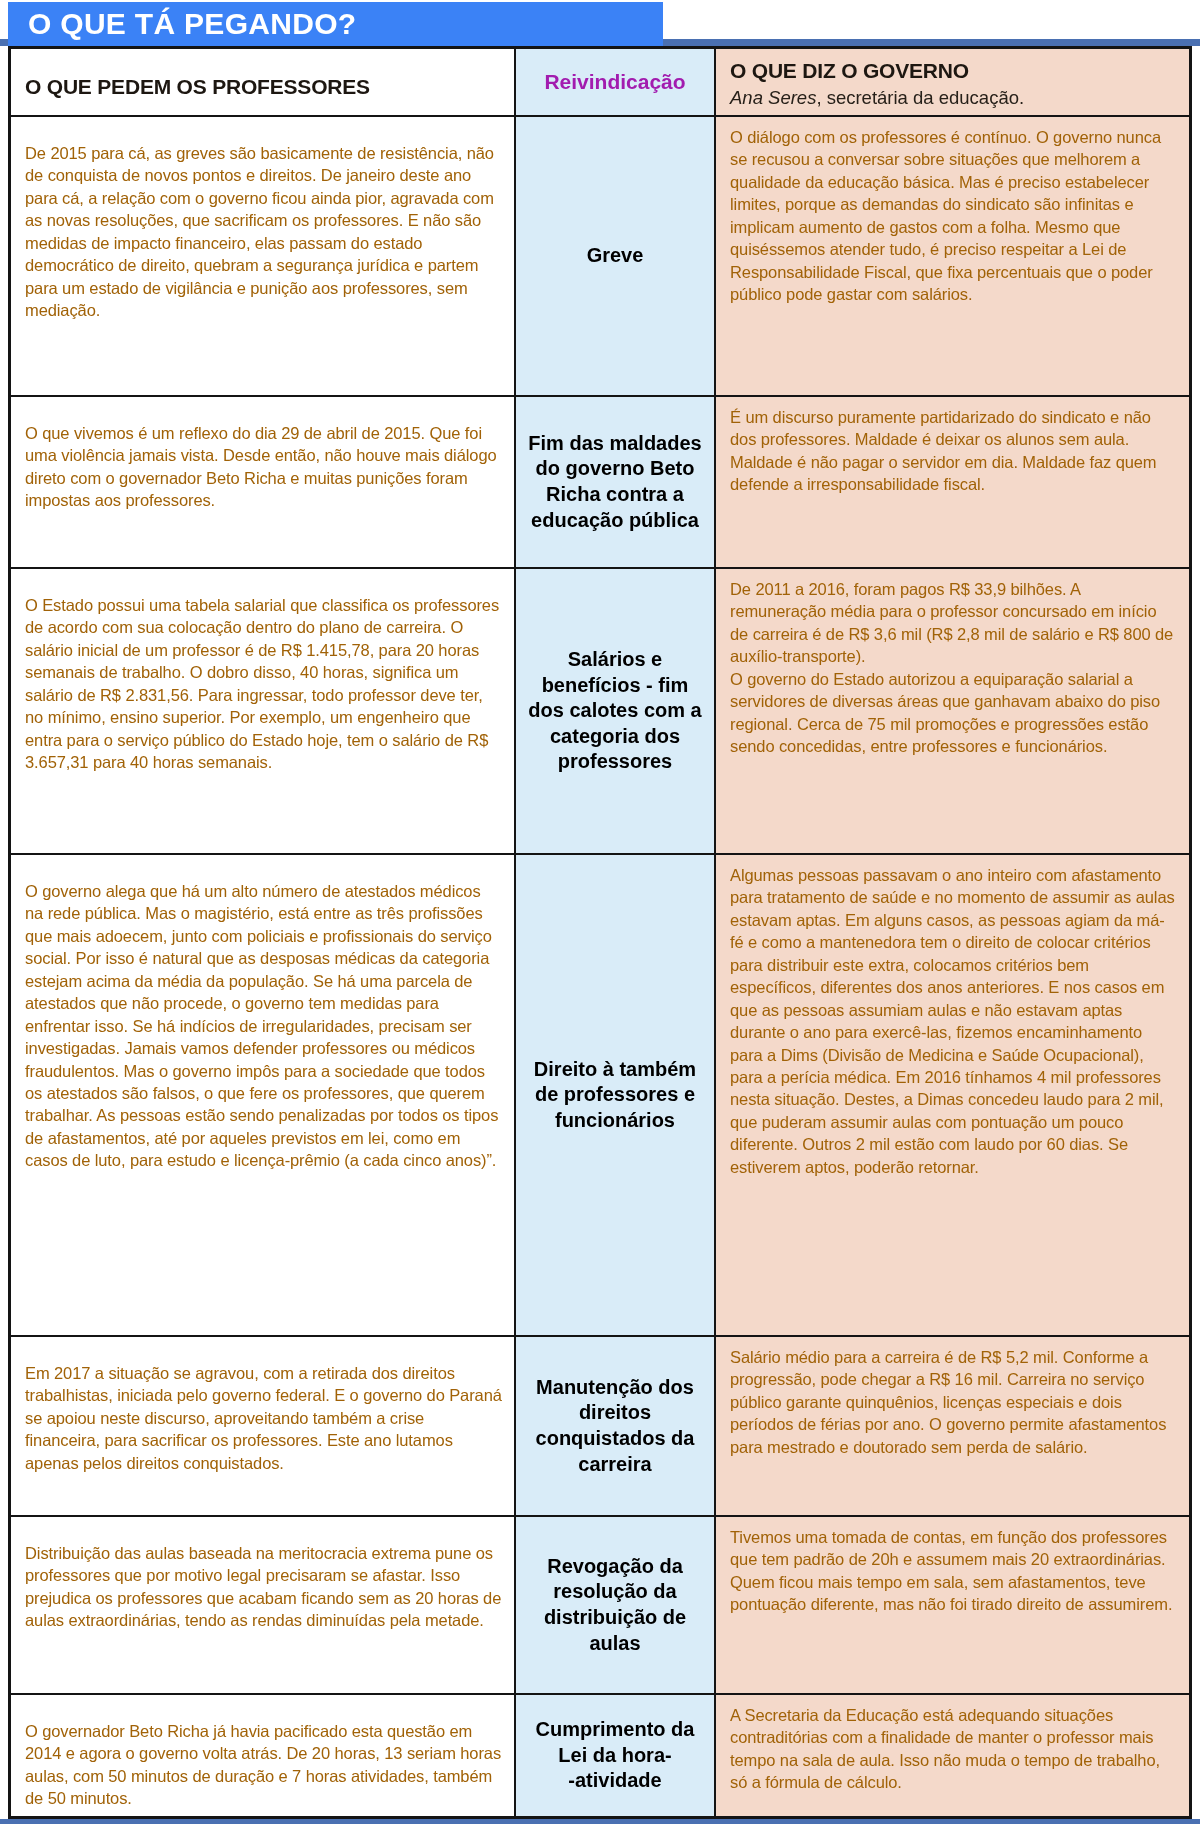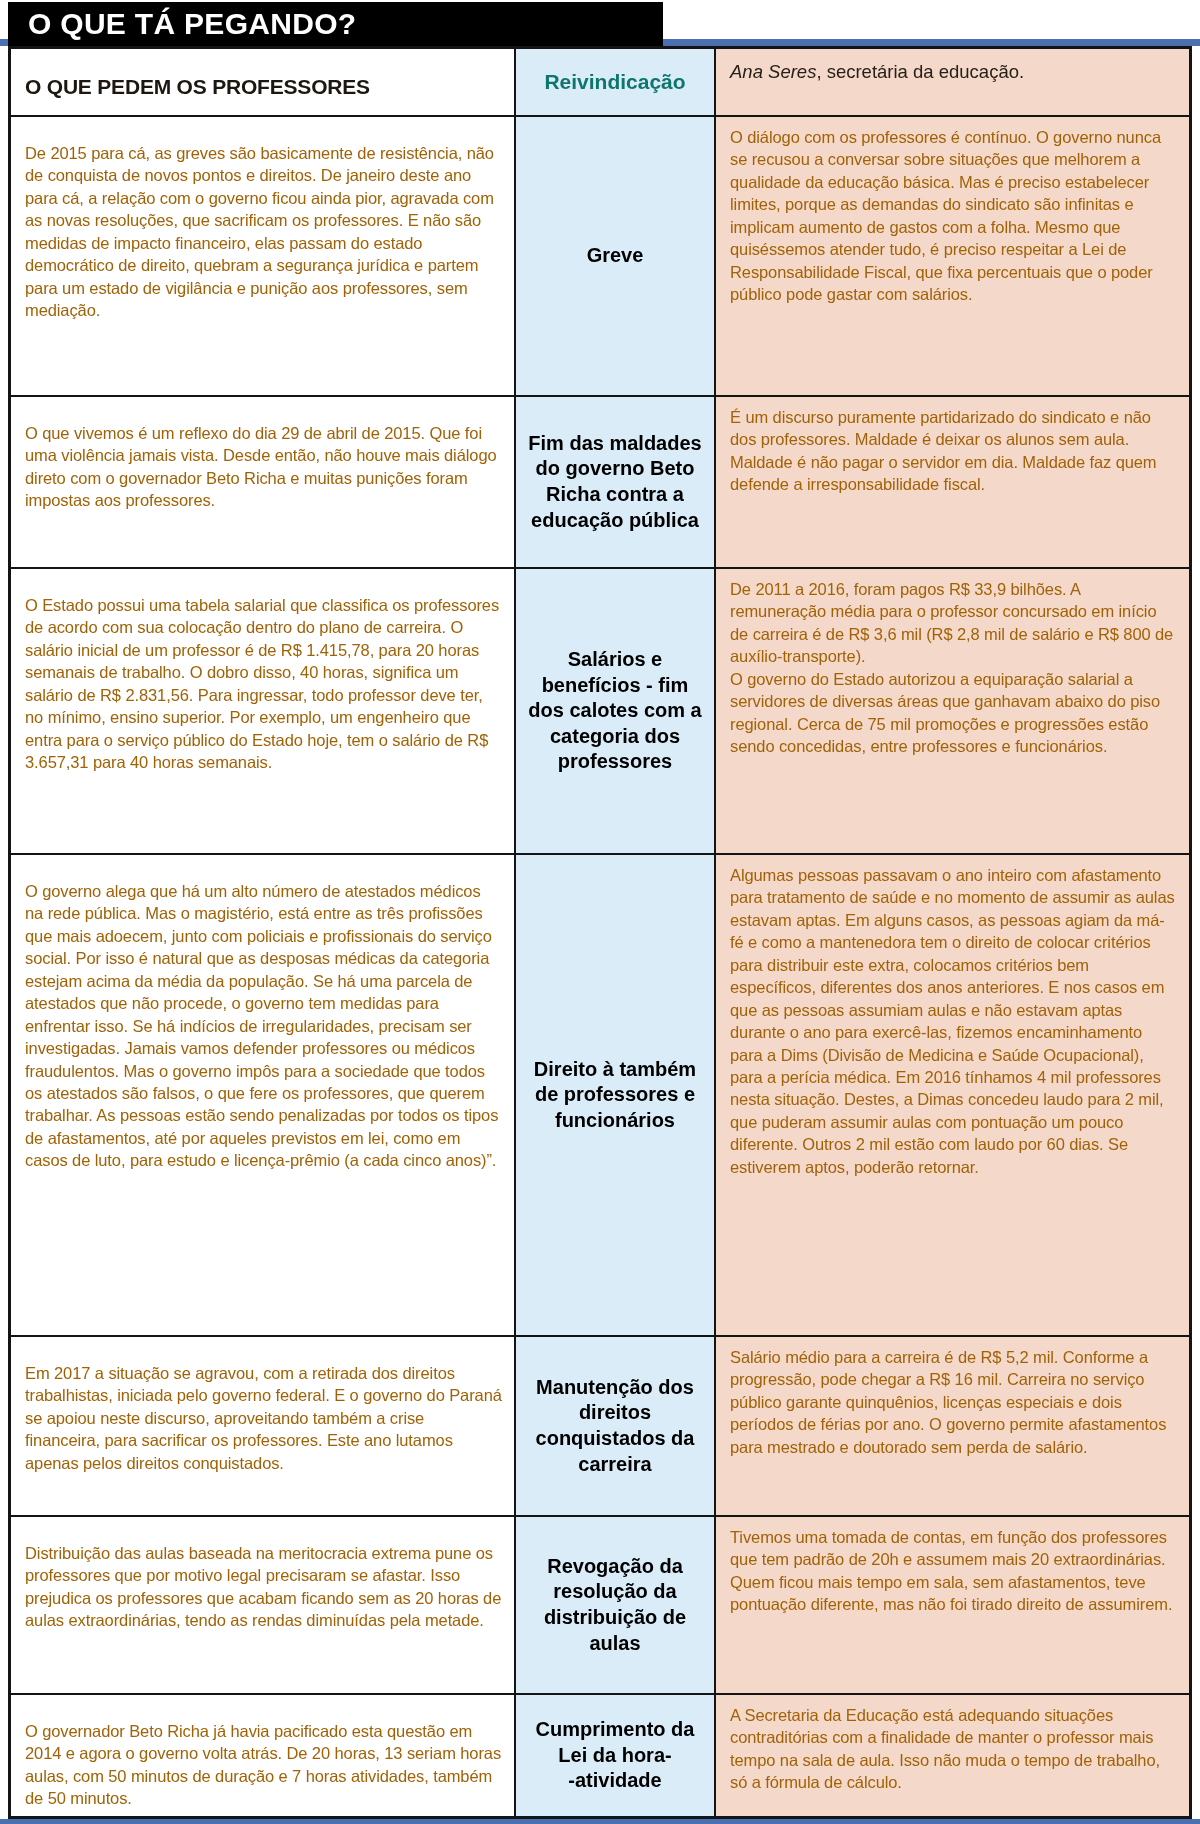--- a/index.html
+++ b/index.html
@@ -9,21 +9,21 @@
     font-family: "Liberation Sans", sans-serif;
     color: #272019;
   }
   .page { width: 1200px; height: 1824px; display: flex; flex-direction: column; position: relative; }
 
   
   .top { position: relative; height: 46px; flex: 0 0 46px; }
   .top-strip { position: absolute; left: 0; right: 0; top: 39px; height: 7px; background: #4a70b2; }
   .title-bar {
     position: absolute; left: 8px; top: 2px; width: 655px; height: 44px;
-    background: #000000; color: #ffffff;
+    background: #3b82f6; color: #ffffff;
     display: flex; align-items: center; padding-left: 20px;
     font-weight: bold; font-size: 30px; letter-spacing: 0.3px;
   }
 
   
   .table {
     margin: 0 8px; flex: 1 1 auto;
     border: 3px solid #141414; background: #141414;
     display: grid;
     grid-template-columns: 503px 198px 1fr;
@@ -46,21 +46,21 @@
   .body-text {
     font-size: 16.5px; line-height: 1.36; letter-spacing: -0.1px;
     white-space: pre-line; color: #a16207;
   }
   .head-cell .heading {
     font-weight: bold; font-size: 21px; letter-spacing: -0.2px;
     color: #1d1711; line-height: 1.25;
   }
   .head-cell .subheading { font-size: 18.5px; line-height: 1.3; margin-top: 2px; }
   .head-cell .subheading .name { font-style: italic; }
-  .mid-heading { font-weight: bold; font-size: 21px; color: #0f766e; }
+  .mid-heading { font-weight: bold; font-size: 21px; color: #a21caf; }
 
   
   .bottom-bar { flex: 0 0 14px; height: 14px; background: #4a70b2; margin-top: 0; }
 </style>
 </head>
 <body>
 
 <div class="page">
 
   <div class="top">
@@ -73,20 +73,21 @@
   <div class="table">
 
     <div class="row">
       <div class="cell left head-cell">
         <div class="heading">O QUE PEDEM OS PROFESSORES</div>
       </div>
       <div class="cell mid">
         <div class="mid-heading">Reivindicação</div>
       </div>
       <div class="cell right head-cell">
+        <div class="heading">O QUE DIZ O GOVERNO</div>
         <div class="subheading"><span class="name">Ana Seres</span><span>, secretária da educação.</span></div>
       </div>
     </div>
 
     <div class="row">
       <div class="cell left">
         <div class="body-text">De 2015 para cá, as greves são basicamente de resistência, não de conquista de novos pontos e direitos. De janeiro deste ano para cá, a relação com o governo ficou ainda pior, agravada com as novas resoluções, que sacrificam os professores. E não são medidas de impacto financeiro, elas passam do estado democrático de direito, quebram a segurança jurídica e partem para um estado de vigilância e punição aos professores, sem mediação.</div>
       </div>
       <div class="cell mid">
         <div class="topic">Greve</div>

